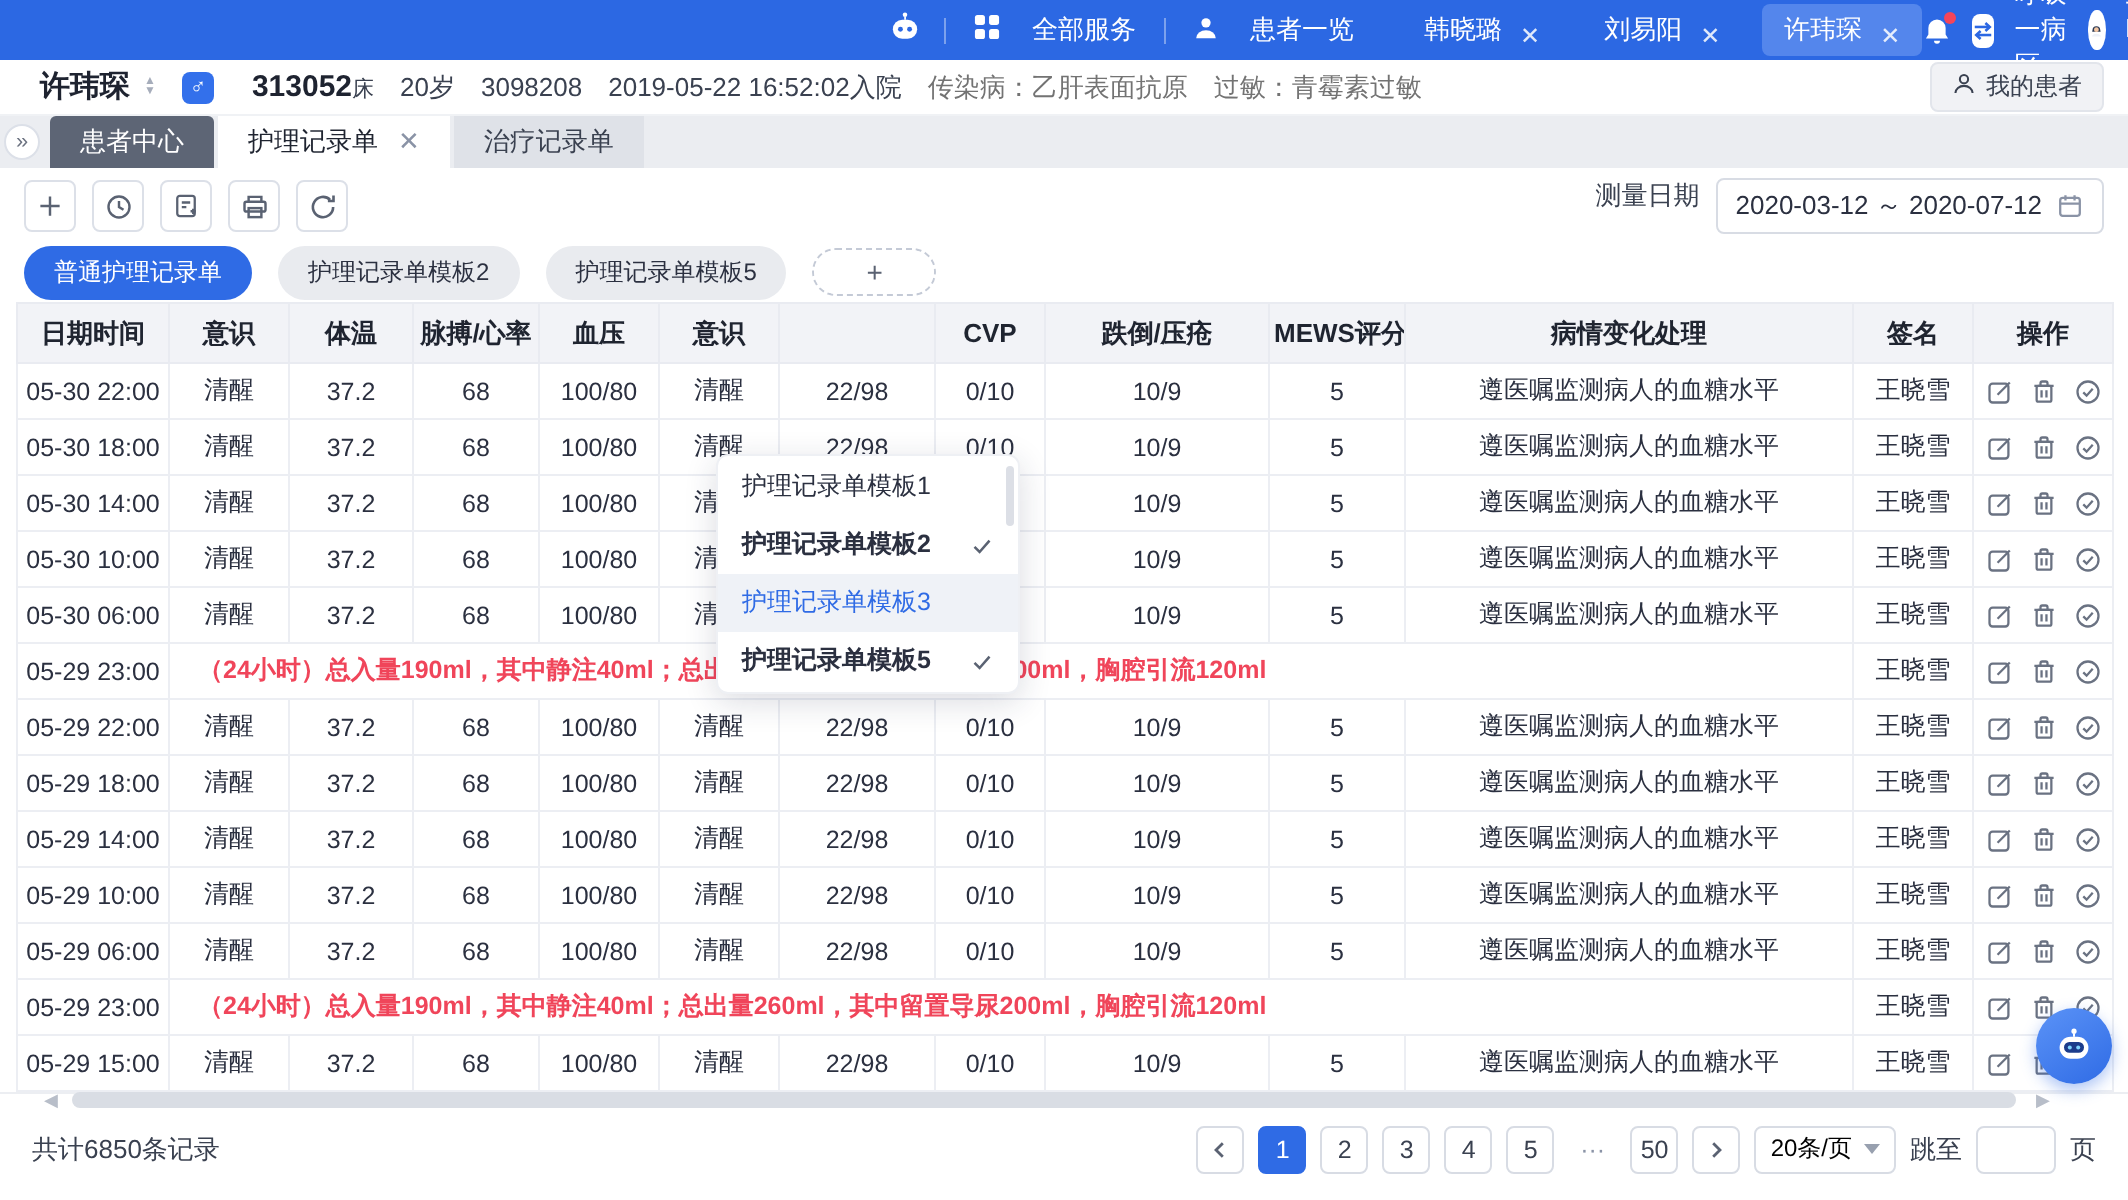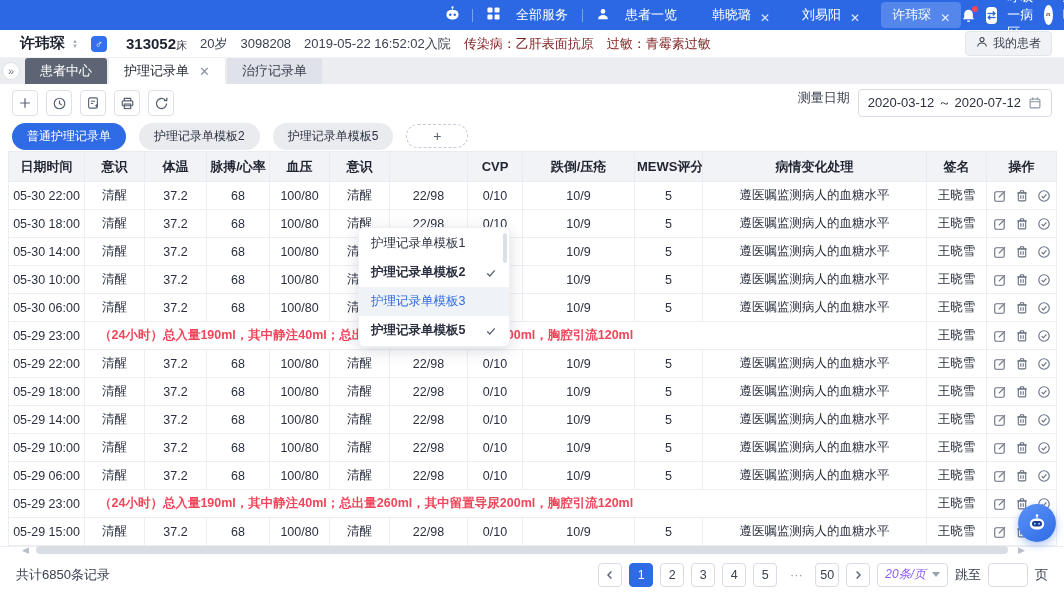--- a/index.html
+++ b/index.html
@@ -21,21 +21,21 @@
   .transfer { width:17px; height:17px; background:#fff; border-radius:4px; display:flex; align-items:center; justify-content:center; }
   .avatar { width:20px; height:20px; border-radius:50%; background:#fff; overflow:hidden; display:flex; align-items:center; justify-content:center; }
 
   
   .patient-bar { height:28px; background:#fff; display:flex; align-items:center; font-size:13px; color:#3A4150; padding:0 12px 0 20px; gap:13px; border-bottom:1px solid #F0F2F5; flex:0 0 auto; white-space:nowrap; }
   .p-name { font-size:15px; font-weight:bold; color:#1E2330; }
   .sorter { display:flex; flex-direction:column; line-height:5px; font-size:6px; color:#A6ADBB; }
   .male { width:16px; height:16px; border-radius:4px; background:#3370EB; color:#fff; font-size:11px; display:flex; align-items:center; justify-content:center; }
   .bed-num { font-size:15px; font-weight:bold; color:#1E2330; }
   .bed-unit { font-size:11px; color:#3A4150; }
-  .red { color:#7f1d1d; }
+  .red { color:#737373; }
   .my-patients { margin-left:auto; display:flex; align-items:center; gap:5px; background:#F1F2F5; border:1px solid #E2E5EB; border-radius:4px; padding:3px 10px; font-size:12px; color:#3A4150; cursor:pointer; }
 
   
   .doc-strip { height:26px; background:#EBEDF1; display:flex; align-items:stretch; flex:0 0 auto; }
   .collapse-btn { align-self:center; width:18px; height:18px; border-radius:50%; background:#fff; border:1px solid #DCE0E8; color:#6B7280; font-size:11px; line-height:16px; text-align:center; margin:0 5px 0 2px; cursor:pointer; }
   .dtab { display:flex; align-items:center; gap:10px; padding:0 15px; font-size:13px; margin-right:2px; cursor:pointer; white-space:nowrap; }
   .dtab.dark { background:#5D6575; color:#fff; border-radius:3px 3px 0 0; }
   .dtab.active { background:#fff; color:#1F2430; }
   .dtab.normal { background:#DFE2E8; color:#3A4150; }
   .dtab .x { color:#8A93A6; font-size:13px; }
@@ -72,21 +72,21 @@
   .hscroll { position:absolute; left:0; right:0; top:460px; height:12px; }
   .hs-arrow { position:absolute; top:1px; font-size:9px; color:#B8BEC9; cursor:pointer; line-height:10px; }
   .hs-thumb { position:absolute; left:36px; width:972px; top:2px; height:8px; border-radius:4px; background:#D9DDE4; cursor:pointer; }
 
   
   .footer { flex:0 0 auto; height:56px; border-top:1px solid #ECEEF2; display:flex; align-items:center; padding:0 16px; font-size:13px; color:#3A4150; background:#fff; }
   .pager { margin-left:auto; display:flex; align-items:center; gap:7px; }
   .pg, .pg-nav { min-width:24px; height:24px; border:1px solid #D8DCE4; border-radius:4px; background:#fff; color:#3A4150; font-size:12.5px; display:flex; align-items:center; justify-content:center; cursor:pointer; font-family:inherit; }
   .pg.on { background:#2F6BE5; border-color:#2F6BE5; color:#fff; }
   .pg.dots { border:none; color:#8A93A6; cursor:default; }
-  .size-select { display:flex; align-items:center; gap:6px; border:1px solid #D8DCE4; border-radius:4px; height:24px; padding:0 7px; font-size:12px; color:#8b5cf6; cursor:pointer;font-style:italic; }
+  .size-select { display:flex; align-items:center; gap:6px; border:1px solid #D8DCE4; border-radius:4px; height:24px; padding:0 7px; font-size:12px; color:#000000; cursor:pointer; }
   .caret { width:0; height:0; border-left:4px solid transparent; border-right:4px solid transparent; border-top:5px solid #98A0AF; }
   .jump { width:40px; height:24px; border:1px solid #D8DCE4; border-radius:4px; font-size:12px; padding:0 4px; outline:none; }
 
   
   .robot-fab { position:absolute; left:1018px; top:504px; width:38px; height:38px; border-radius:50%; background:linear-gradient(145deg,#5B93F7,#2F6BE5); display:flex; align-items:center; justify-content:center; box-shadow:0 3px 8px rgba(47,107,229,.4); cursor:pointer; z-index:30; }
 </style>
 </head>
 <body>
 
 <div class="app">

